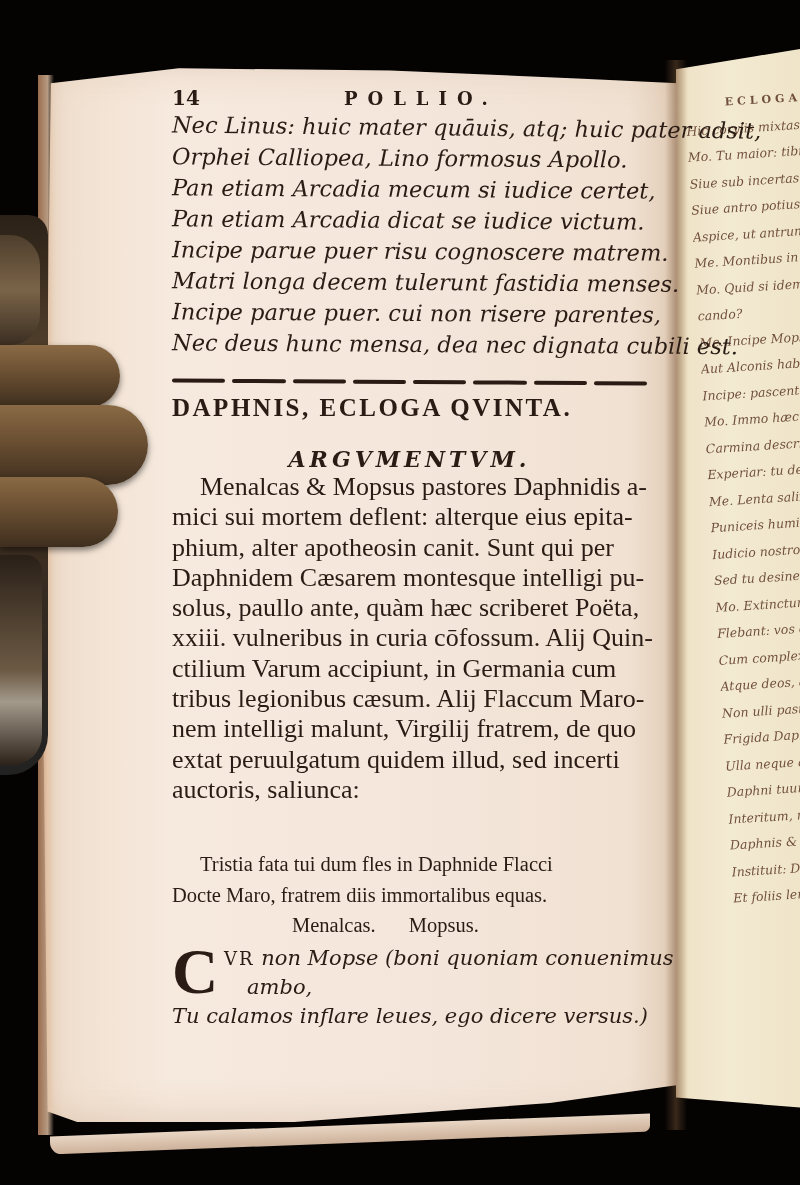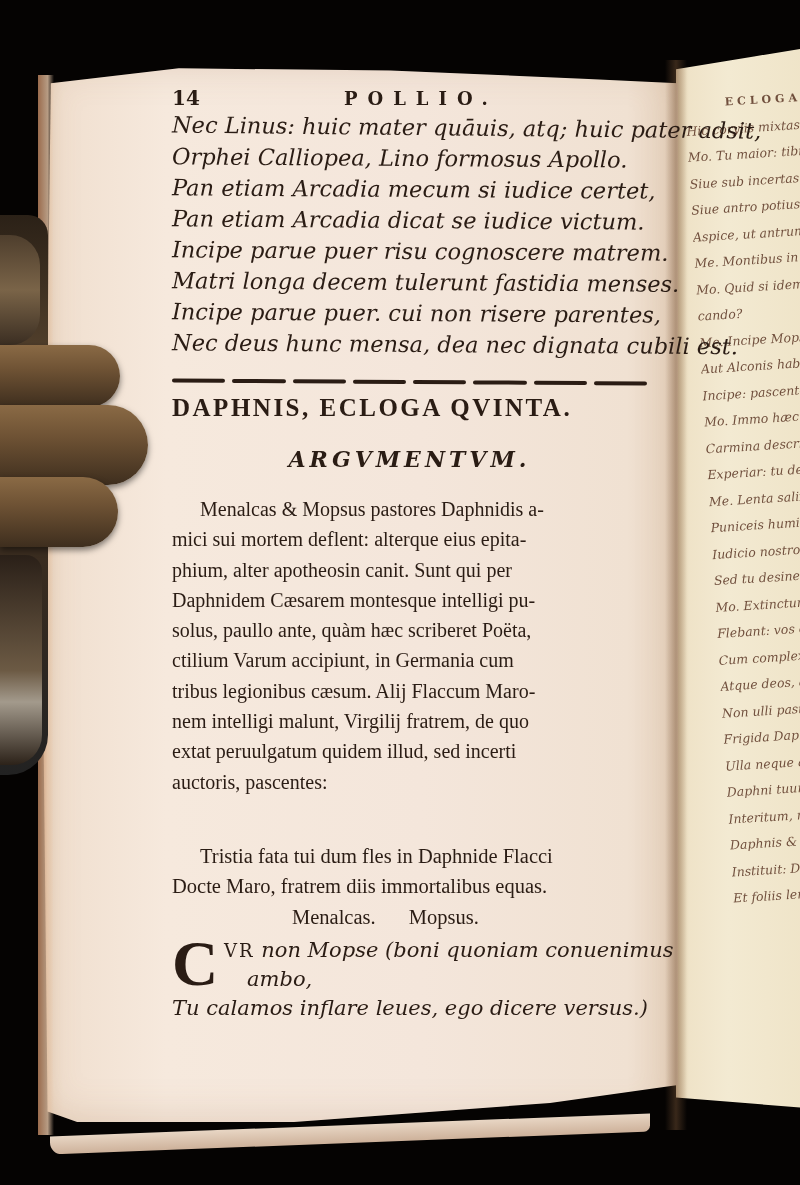--- a/index.html
+++ b/index.html
@@ -74,22 +74,21 @@
     .eclogue-title {
       font-size: 25px; letter-spacing: 2.5px; font-weight: bold;
       text-align: left; white-space: nowrap;
       font-family: "Liberation Serif", serif;
     }
     .argumentum {
       margin-top: 24px; text-align: center;
       font-style: italic; font-size: 22px; letter-spacing: 4px; font-weight: bold;
     }
     .prose {
-      margin-top: 22px;
-      font-size: 20px; line-height: 30.3px;
+      font-size: 26px; line-height: 30.3px;
       font-family: "Liberation Serif", serif;
       text-align: justify;
       white-space: nowrap;
     }
     .prose .line { display: block; }
     .prose .indent { padding-left: 28px; }
     .couplet { font-size: 20.5px; line-height: 30.3px; font-family: "Liberation Serif", serif; white-space: nowrap; }
     .couplet .line { display: block; }
     .couplet .line.first { padding-left: 28px; margin-top: 44px; }
     .speakers {
@@ -207,25 +206,26 @@
 
     <div class="eclogue-title">DAPHNIS, ECLOGA QVINTA.</div>
     <div class="argumentum">ARGVMENTVM.</div>
 
     <div class="prose">
       <span class="line indent">Menalcas &amp; Mopsus pastores Daphnidis a-</span>
       <span class="line">mici sui mortem deflent: alterque eius epita-</span>
       <span class="line">phium, alter apotheosin canit. Sunt qui per</span>
       <span class="line">Daphnidem Cæsarem montesque intelligi pu-</span>
       <span class="line">solus, paullo ante, quàm hæc scriberet Poëta,</span>
+      <span class="line">xxiii. vulneribus in curia cōfossum. Alij Quin-</span>
       <span class="line">ctilium Varum accipiunt, in Germania cum</span>
       <span class="line">tribus legionibus cæsum. Alij Flaccum Maro-</span>
       <span class="line">nem intelligi malunt, Virgilij fratrem, de quo</span>
       <span class="line">extat peruulgatum quidem illud, sed incerti</span>
-      <span class="line">auctoris, pascentes:</span>
+      <span class="line">auctoris, saliunca:</span>
     </div>
 
     <div class="couplet">
       <span class="line first">Tristia fata tui dum fles in Daphnide Flacci</span>
       <span class="line">Docte Maro, fratrem diis immortalibus equas.</span>
     </div>
 
     <div class="speakers">Menalcas.  Mopsus.</div>
 
     <div class="opening">

